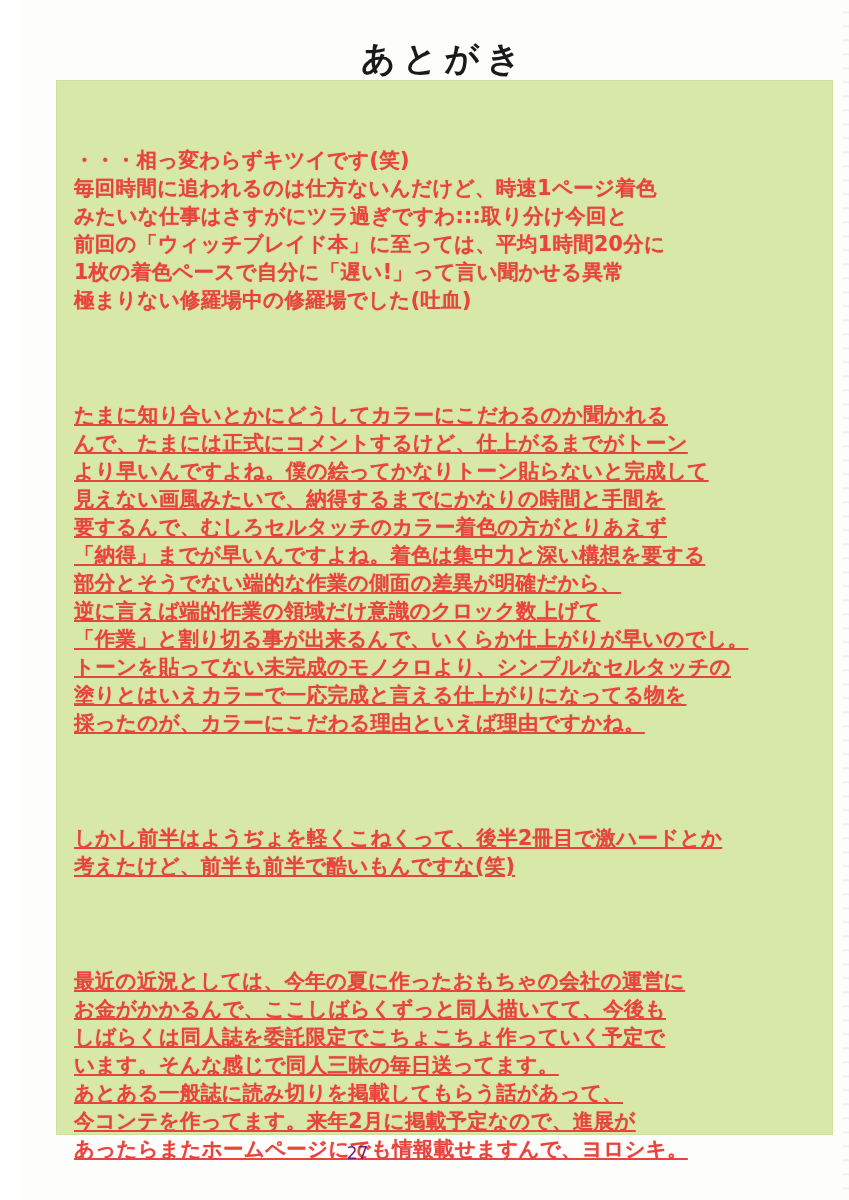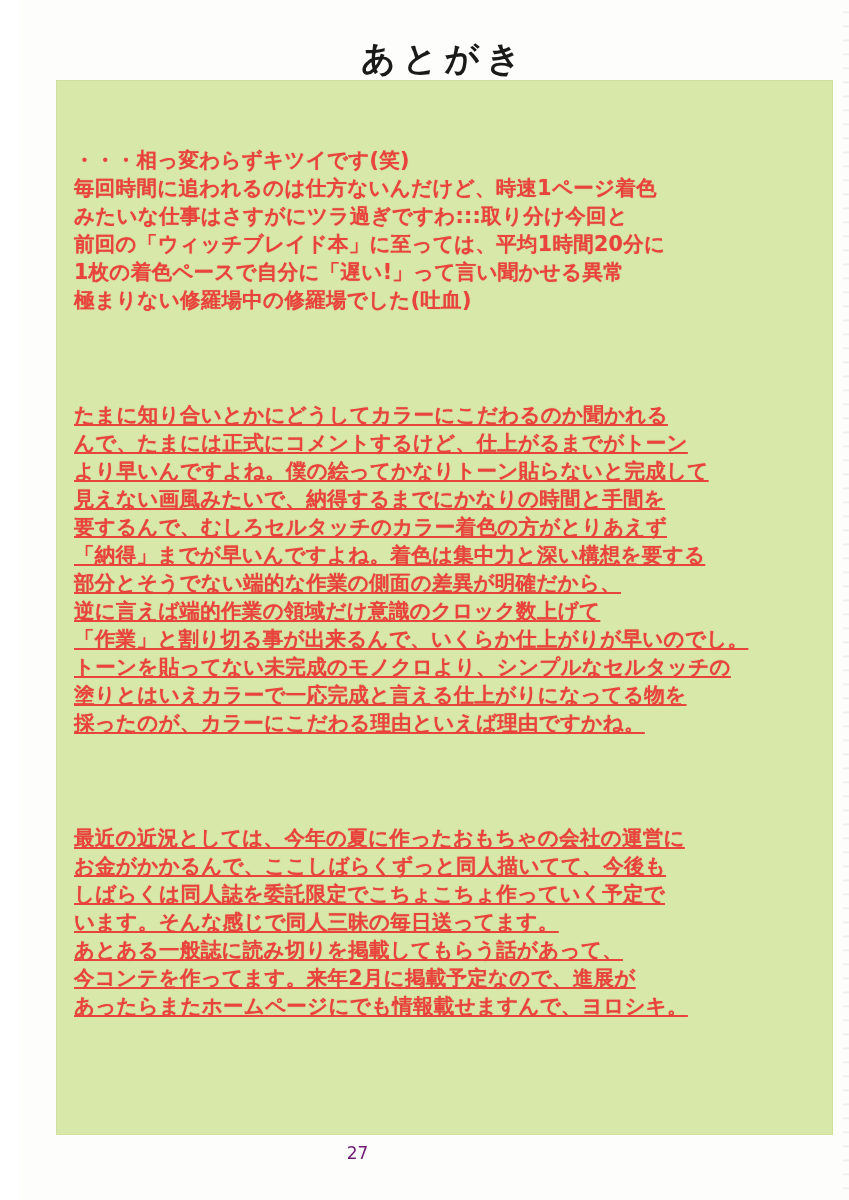--- a/index.html
+++ b/index.html
@@ -121,20 +121,22 @@
 より早いんですよね。僕の絵ってかなりトーン貼らないと完成して
 見えない画風みたいで、納得するまでにかなりの時間と手間を
 要するんで、むしろセルタッチのカラー着色の方がとりあえず
 「納得」までが早いんですよね。着色は集中力と深い構想を要する
 部分とそうでない端的な作業の側面の差異が明確だから、
 逆に言えば端的作業の領域だけ意識のクロック数上げて
 「作業」と割り切る事が出来るんで、いくらか仕上がりが早いのでし。
 トーンを貼ってない未完成のモノクロより、シンプルなセルタッチの
 塗りとはいえカラーで一応完成と言える仕上がりになってる物を
 採ったのが、カラーにこだわる理由といえば理由ですかね。</p>
+      <p class="para">しかし前半はようぢょを軽くこねくって、後半2冊目で激ハードとか
+考えたけど、前半も前半で酷いもんですな(笑)</p>
       <p class="para">最近の近況としては、今年の夏に作ったおもちゃの会社の運営に
 お金がかかるんで、ここしばらくずっと同人描いてて、今後も
 しばらくは同人誌を委託限定でこちょこちょ作っていく予定で
 います。そんな感じで同人三昧の毎日送ってます。
 あとある一般誌に読み切りを掲載してもらう話があって、
 今コンテを作ってます。来年2月に掲載予定なので、進展が
 あったらまたホームページにでも情報載せますんで、ヨロシキ。</p>
       
     </div>
   </div>

